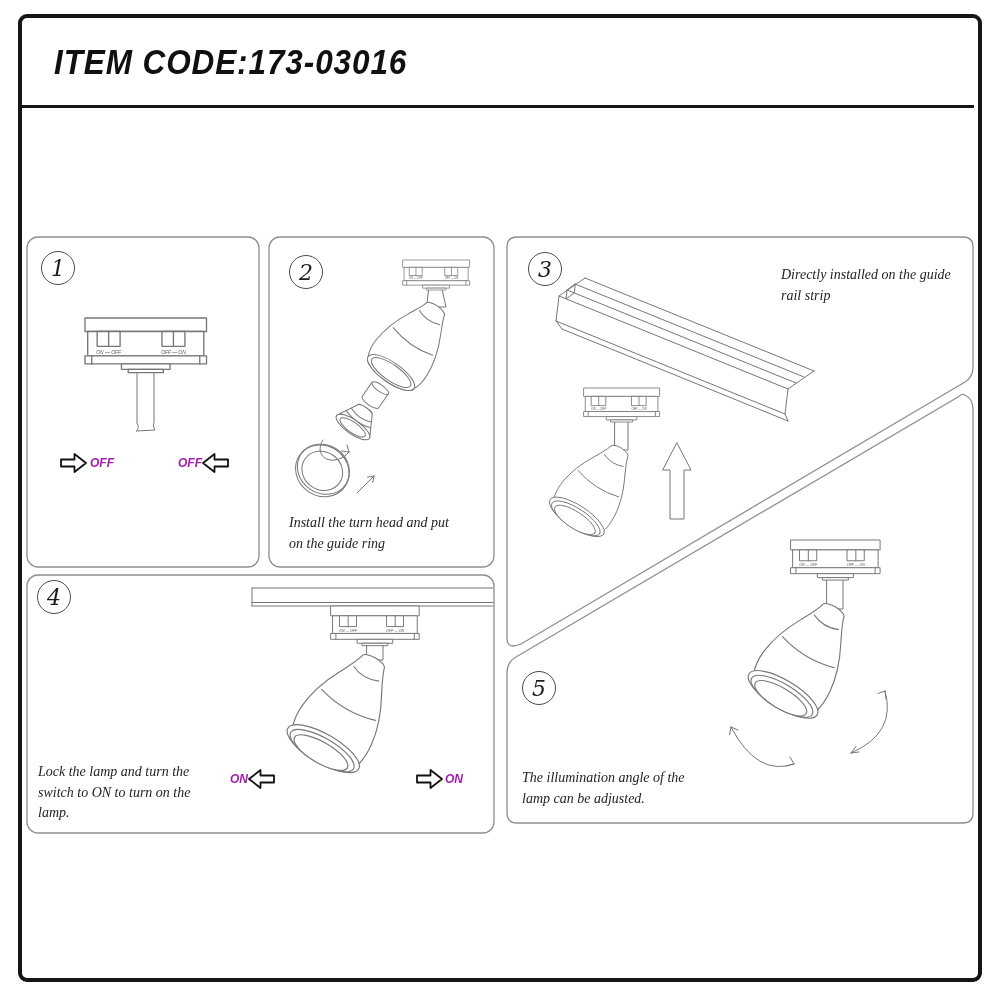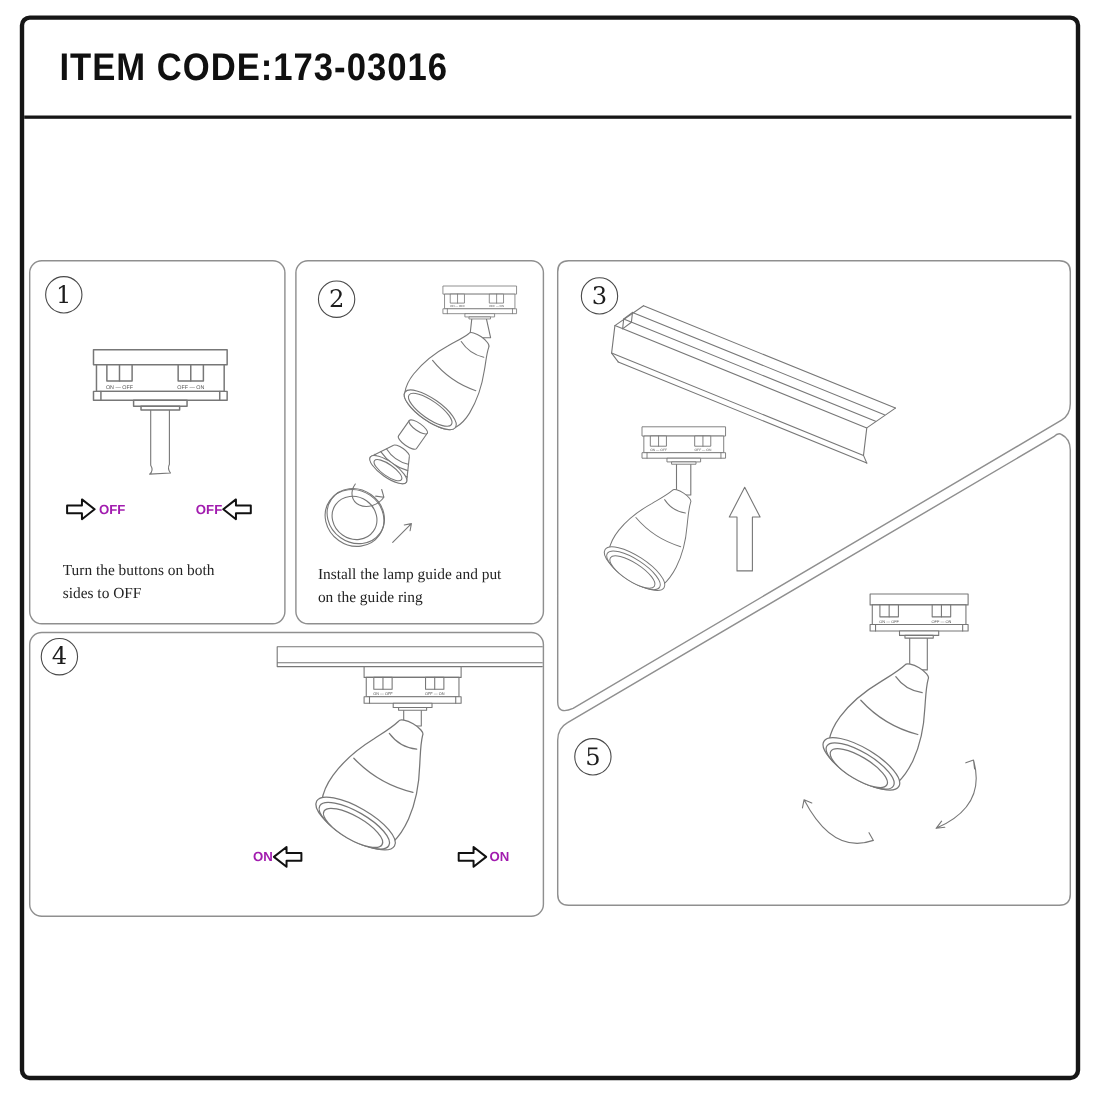--- a/index.html
+++ b/index.html
@@ -1,17 +1,17 @@
 <!DOCTYPE html>
 <html><head>
 <meta charset="utf-8">
 <style>
   html,body{margin:0;padding:0;background:#fff;}
   .page{position:relative;width:1000px;height:1000px;background:#fff;overflow:hidden;
-        font-family:"Liberation Serif",serif;color:#222;}
+        font-family:"Liberation Serif",serif;color:#222;font-style:italic;}
   .frame{position:absolute;left:18px;top:14px;width:956px;height:960px;
          border:4px solid #161616;border-radius:9px;}
   .title{position:absolute;left:54px;top:42px;font-family:"Liberation Sans",sans-serif;
          font-weight:bold;font-size:35px;color:#101010;letter-spacing:1px;
          transform:scaleX(0.9);transform-origin:left center;white-space:nowrap;}
   .rule{position:absolute;left:22px;top:105px;width:952px;height:3px;background:#161616;}
   svg.canvas{position:absolute;left:0;top:0;}
   .d{stroke:#777;stroke-width:1;fill:none;stroke-linecap:round;stroke-linejoin:round;}
   .f{fill:#fff;}
   .pb{stroke:#8f8f8f;stroke-width:1.3;fill:none;}
@@ -150,22 +150,31 @@
   <div class="num" style="left:289px;top:255px;">2</div>
   <div class="num" style="left:528px;top:252px;">3</div>
   <div class="num" style="left:37px;top:580px;">4</div>
   <div class="num" style="left:522px;top:671px;">5</div>
 
   <div class="lbl" style="left:90px;top:456px;">OFF</div>
   <div class="lbl" style="left:178px;top:456px;">OFF</div>
   <div class="lbl" style="left:230px;top:772px;">ON</div>
   <div class="lbl" style="left:445px;top:772px;">ON</div>
 
-  <div class="cap" style="left:57px;top:510px;">
-    <div>Turn the buttons on both</div>
-    <div>sides to OFF</div>
+  <div class="cap" style="left:289px;top:513px;">
+    <div>Install the turn head and put</div>
+    <div>on the guide ring</div>
   </div>
-  <div class="cap" style="left:289px;top:513px;">
-    <div>Install the lamp guide and put</div>
-    <div>on the guide ring</div>
+  <div class="cap" style="left:781px;top:265px;">
+    <div>Directly installed on the guide</div>
+    <div>rail strip</div>
+  </div>
+  <div class="cap" style="left:38px;top:762px;">
+    <div>Lock the lamp and turn the</div>
+    <div>switch to ON to turn on the</div>
+    <div>lamp.</div>
+  </div>
+  <div class="cap" style="left:522px;top:768px;">
+    <div>The illumination angle of the</div>
+    <div>lamp can be adjusted.</div>
   </div>
 
 </div>
 
 </body></html>

